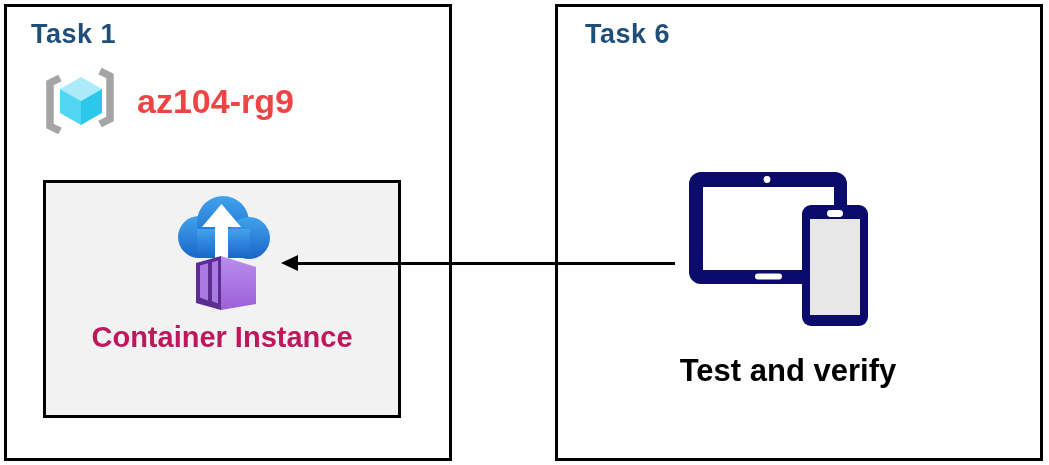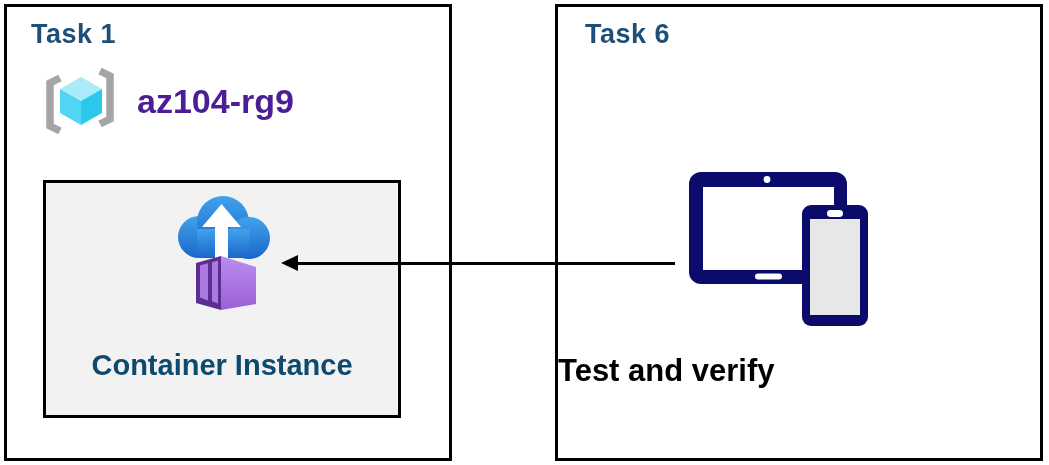--- a/index.html
+++ b/index.html
@@ -36,21 +36,21 @@
   .rg-row {
     position: absolute;
     left: 30px; top: 56px;
     display: flex;
     align-items: center;
   }
   .rg-name {
     margin-left: 14px;
     font-size: 34px;
     font-weight: bold;
-    color: #4c1d95;
+    color: #ef4444;
     white-space: nowrap;
   }
 
   .inner-card {
     position: absolute;
     left: 36px; top: 173px;           
     width: 358px; height: 238px;
     background: var(--c-card, #F2F2F2);
     border: 3px solid var(--c-border, #000);
   }
@@ -59,30 +59,30 @@
     left: 50%; top: 10px;
     transform: translateX(-50%);
   }
   .ci-label {
     position: absolute;
     left: 0; top: 138px;
     width: 100%;
     text-align: center;
     font-size: 29px;
     font-weight: bold;
-    color: #0c4a6e;
+    color: #be185d;
     white-space: nowrap;
-    margin-top: 28px;
   }
 
   .devices-icon { position: absolute; left: 127px; top: 160px; }
   .t2-caption {
     position: absolute;
     left: 0; top: 346px;
     width: 460px;
+    text-align: center;
     font-size: 31px;
     font-weight: bold;
     color: #000000;
     white-space: nowrap;
   }
 
   .arrow-line {
     position: absolute;
     left: 295px; top: 262px;
     width: 380px; height: 3px;

